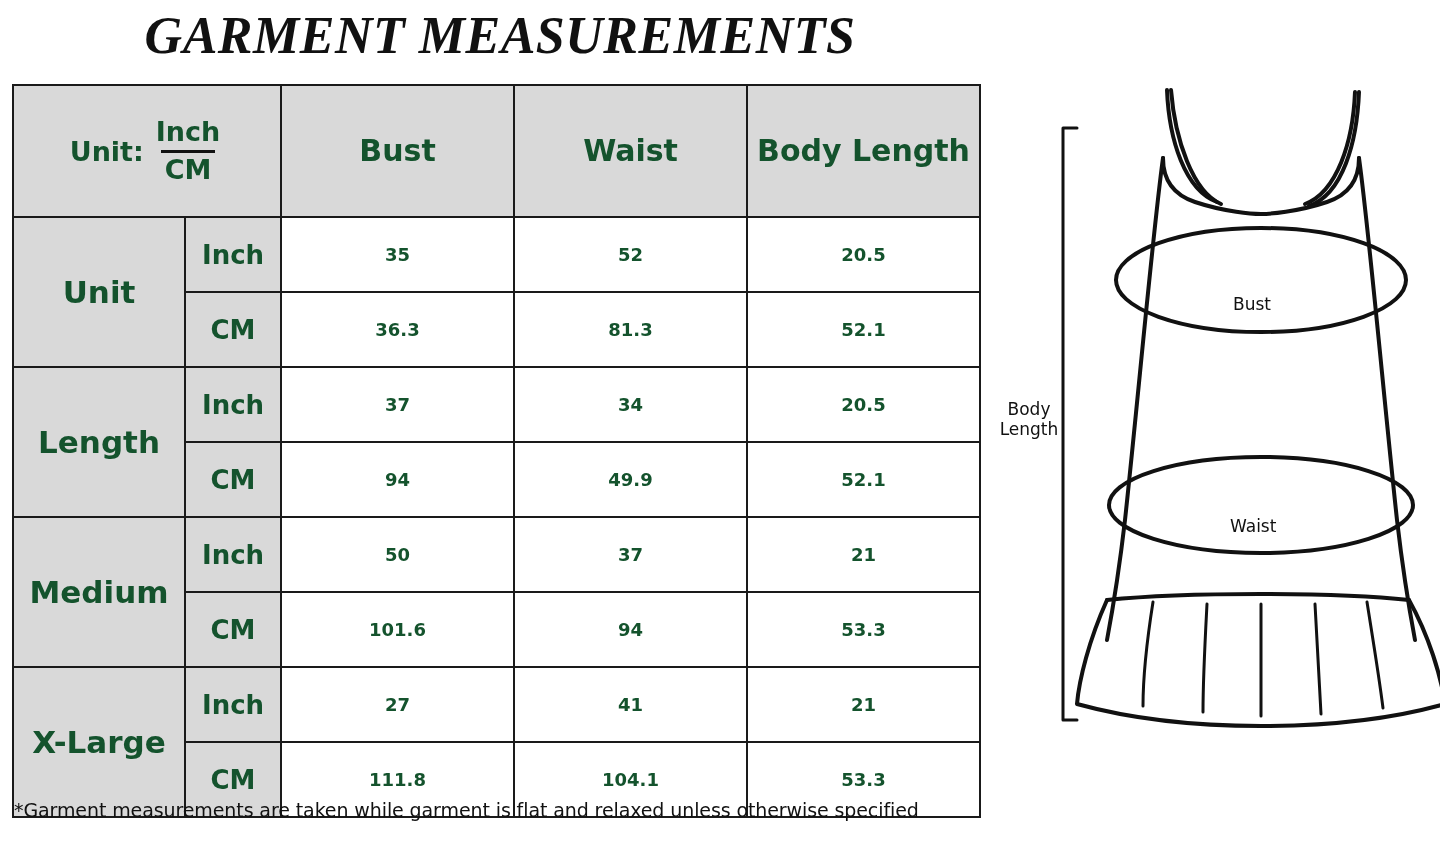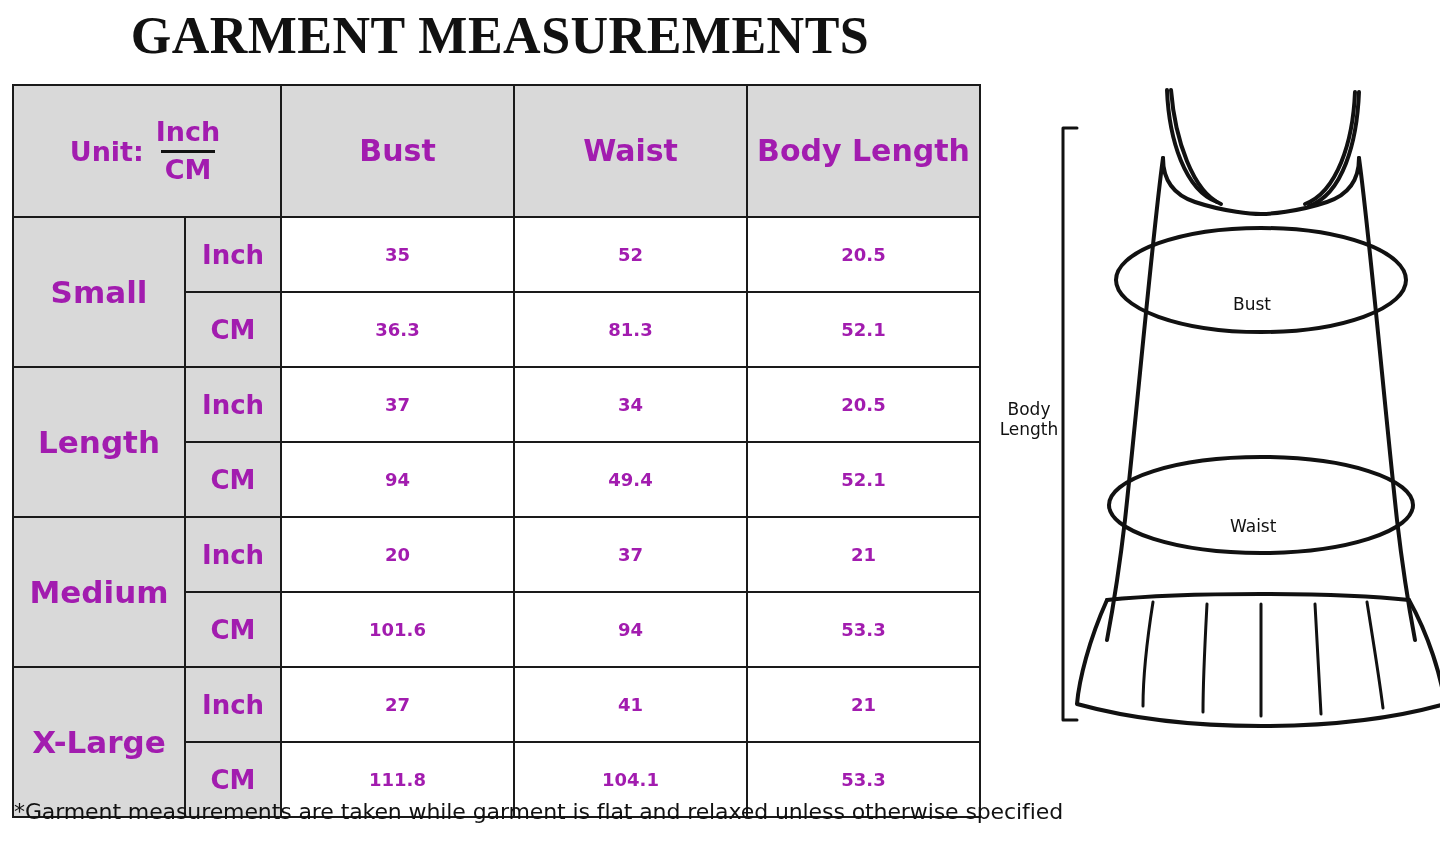--- a/index.html
+++ b/index.html
@@ -23,20 +23,21 @@
   }
 
   
   .title {
     position: absolute;
     left: 0;
     top: 6px;
     width: 1000px;
     text-align: center;
     font-family: "Liberation Serif", serif;
+    font-style: italic;
     font-weight: 700;
     font-size: 52px;
     letter-spacing: 0.5px;
     color: #111111;
     white-space: nowrap;
   }
 
   
   .table-wrap {
     position: absolute;
@@ -47,21 +48,21 @@
   table.size-chart {
     border-collapse: collapse;
     width: 968px;
     table-layout: fixed;
   }
   table.size-chart td {
     border: 2px solid #1a1a1a;
     text-align: center;
     vertical-align: middle;
     font-weight: 700;
-    color: #a21caf;
+    color: #14532d;
   }
 
   .hdr {
     background: #d9d9d9;
     font-size: 30px;
     height: 128px;
     line-height: 1.15;
   }
   .hdr-unit {
     background: #d9d9d9;
@@ -100,21 +101,21 @@
   }
 
   col.c-size { width: 172px; }
   col.c-unit { width: 96px; }
   col.c-val  { width: 233px; }
 
   .footnote {
     position: absolute;
     left: 14px;
     top: 799px;
-    font-size: 22px;
+    font-size: 19px;
     font-weight: 400;
     color: #111111;
     white-space: nowrap;
     letter-spacing: -0.1px;
   }
 
   
   .illo {
     position: absolute;
     left: 985px;
@@ -161,21 +162,21 @@
                 <span class="den">CM</span>
               </span>
             </div>
           </td>
           <td class="hdr">Bust</td>
           <td class="hdr">Waist</td>
           <td class="hdr">Body Length</td>
         </tr>
 
         <tr>
-          <td class="size-cell" rowspan="2">Small</td>
+          <td class="size-cell" rowspan="2">Unit</td>
           <td class="unit-cell">Inch</td>
           <td class="val-cell">35</td>
           <td class="val-cell">52</td>
           <td class="val-cell">20.5</td>
         </tr>
         <tr>
           <td class="unit-cell">CM</td>
           <td class="val-cell">36.3</td>
           <td class="val-cell">81.3</td>
           <td class="val-cell">52.1</td>
@@ -184,28 +185,28 @@
         <tr>
           <td class="size-cell" rowspan="2">Length</td>
           <td class="unit-cell">Inch</td>
           <td class="val-cell">37</td>
           <td class="val-cell">34</td>
           <td class="val-cell">20.5</td>
         </tr>
         <tr>
           <td class="unit-cell">CM</td>
           <td class="val-cell">94</td>
-          <td class="val-cell">49.4</td>
+          <td class="val-cell">49.9</td>
           <td class="val-cell">52.1</td>
         </tr>
 
         <tr>
           <td class="size-cell" rowspan="2">Medium</td>
           <td class="unit-cell">Inch</td>
-          <td class="val-cell">20</td>
+          <td class="val-cell">50</td>
           <td class="val-cell">37</td>
           <td class="val-cell">21</td>
         </tr>
         <tr>
           <td class="unit-cell">CM</td>
           <td class="val-cell">101.6</td>
           <td class="val-cell">94</td>
           <td class="val-cell">53.3</td>
         </tr>
 

